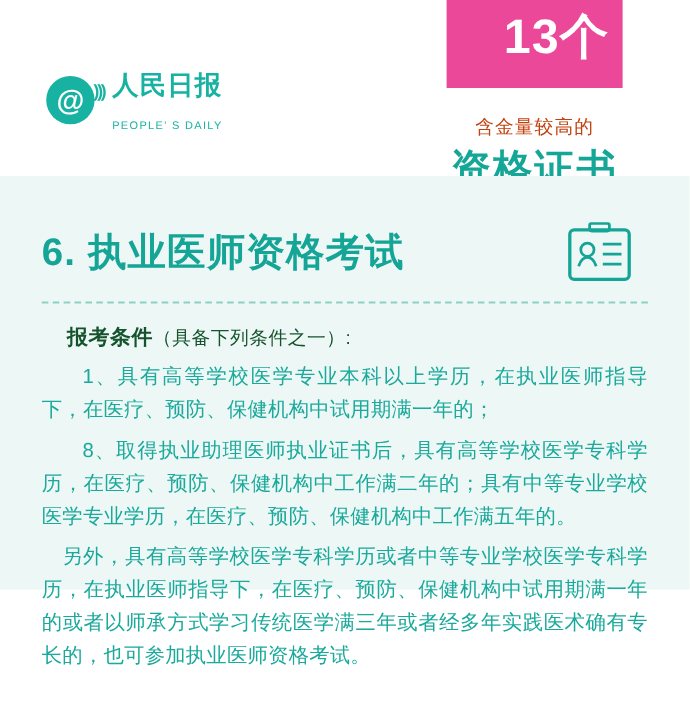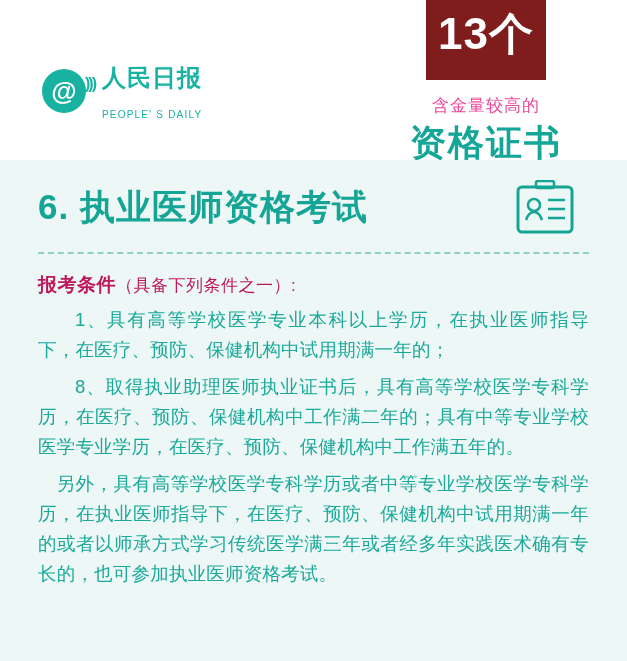--- a/index.html
+++ b/index.html
@@ -29,35 +29,36 @@
     background: #ffffff;
   }
   .badge-block {
     position: absolute;
     right: 36px;
     top: 0;
     width: 210px;
     text-align: center;
   }
   .badge-count {
-    background: #7f1d1d;
+    background: #ec4899;
     color: #ffffff;
     font-size: 44px;
     font-weight: bold;
     line-height: 68px;
     height: 80px;
     width: 120px;
     margin: 0 auto;
     letter-spacing: 1px;
     font-family: "Liberation Sans", sans-serif;
+    padding-left: 40px;
   }
   .badge-sub {
-    color: #ec4899;
+    color: #c2410c;
     font-size: 17px;
-    margin-top: 14px;
+    margin-top: 24px;
     letter-spacing: 1px;
   }
   .badge-main {
     color: #14a697;
     font-size: 36px;
     font-weight: bold;
     margin-top: 2px;
     letter-spacing: 2px;
   }
 
@@ -106,24 +107,24 @@
     letter-spacing: 1.2px;
     margin-top: 15px;
   }
 
   
   .card {
     position: absolute;
     top: 160px;
     left: 0;
     width: 627px;
-    height: 501px;
+    height: 376px;
     background: #edf7f5;
     box-sizing: border-box;
-    padding: 20px 38px 0 38px;
+    padding: 42px 38px 0 38px;
   }
   .title-row {
     display: flex;
     align-items: center;
     justify-content: space-between;
   }
   .title-text {
     color: #15a596;
     font-size: 35px;
     font-weight: bold;
@@ -138,24 +139,25 @@
     margin-right: 14px;
   }
   .divider {
     margin-top: 18px;
     border-top: 2px dashed #8ecfc6;
     height: 0;
   }
 
   .subtitle {
     margin-top: 18px;
-    color: #be185d;
+    color: #14532d;
     font-size: 19px;
     font-weight: bold;
     letter-spacing: 0.5px;
+    margin-left: 23px;
   }
   .subtitle .paren {
     font-weight: normal;
     font-size: 17px;
   }
   .para {
     color: #1aa99b;
     font-size: 18.5px;
     line-height: 30px;
     margin-top: 7px;

